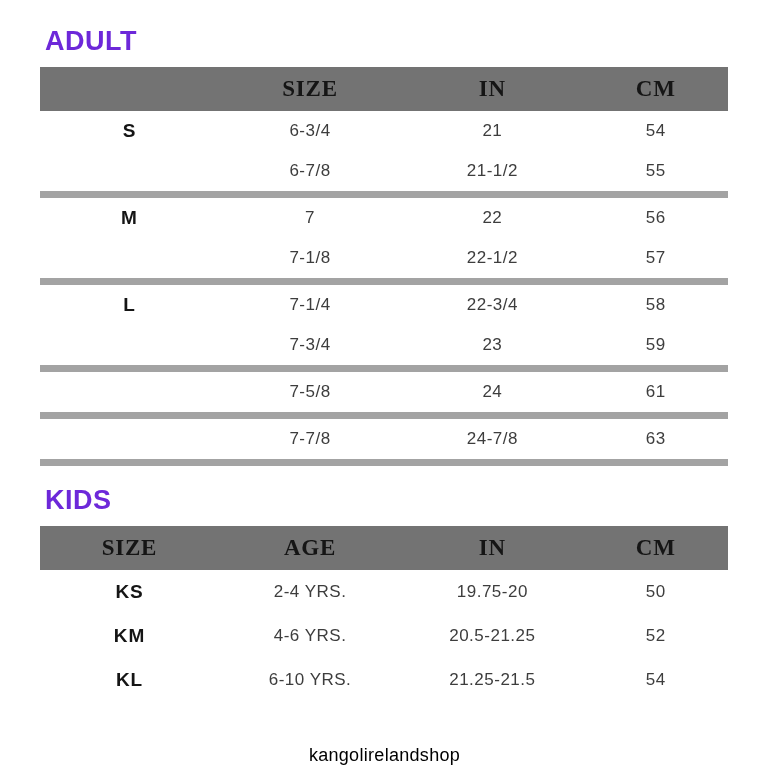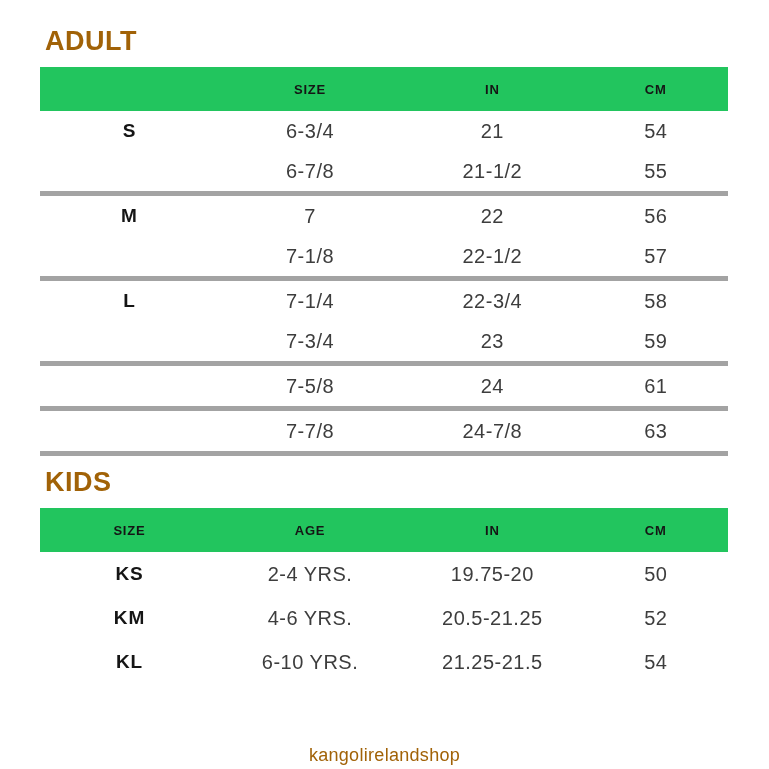--- a/index.html
+++ b/index.html
@@ -11,75 +11,76 @@
     font-family: "Liberation Sans", sans-serif;
     overflow: hidden;
   }
   .section-title {
     margin: 0;
     padding: 0 0 0 45px;
     font-size: 27px;
     line-height: 28px;
     font-weight: 800;
     letter-spacing: 0.5px;
-    color: #a16207;
+    color: #6d28d9;
   }
   #adult-title { padding-top: 27px; }
-  #kids-title  { padding-top: 12px; }
+  #kids-title  { padding-top: 20px; }
 
   table {
     border-collapse: collapse;
     table-layout: fixed;
     width: 688px;
     margin: 12px 0 0 40px;
   }
   col.c0 { width: 26%; }
   col.c1 { width: 26.5%; }
   col.c2 { width: 26.5%; }
   col.c3 { width: 21%; }
 
   thead th {
-    background: #22c55e;
+    background: #737373;
     height: 44px;
-    font-size: 13px;
+    font-size: 23px;
     font-weight: 800;
     letter-spacing: 0.8px;
     color: #151515;
     text-align: center;
     vertical-align: middle;
     padding: 0;
+    font-family: Liberation Serif, serif;
   }
   td {
     height: 40px;
     text-align: center;
     vertical-align: middle;
-    font-size: 20px;
+    font-size: 17px;
     font-weight: 300;
     letter-spacing: 0.5px;
     color: #3d3d3d;
     padding: 0;
   }
   td.row-label {
     font-size: 19px;
     font-weight: 800;
     letter-spacing: 0.8px;
     color: #151515;
   }
-  #adult-table tr.group-end td { border-bottom: 5px solid #a3a3a3; }
+  #adult-table tr.group-end td { border-bottom: 7px solid #a3a3a3; }
   #kids-table td { height: 44px; }
 
   .watermark {
     position: absolute;
     left: 0;
     right: 0;
     bottom: 3px;
     text-align: center;
     font-size: 18px;
     letter-spacing: 0.3px;
-    color: #a16207;
+    color: #000000;
   }
 </style>
 </head>
 <body>
 
 <div class="sheet">
 
   <h1 class="section-title" id="adult-title">ADULT</h1>
 
   <table id="adult-table">

